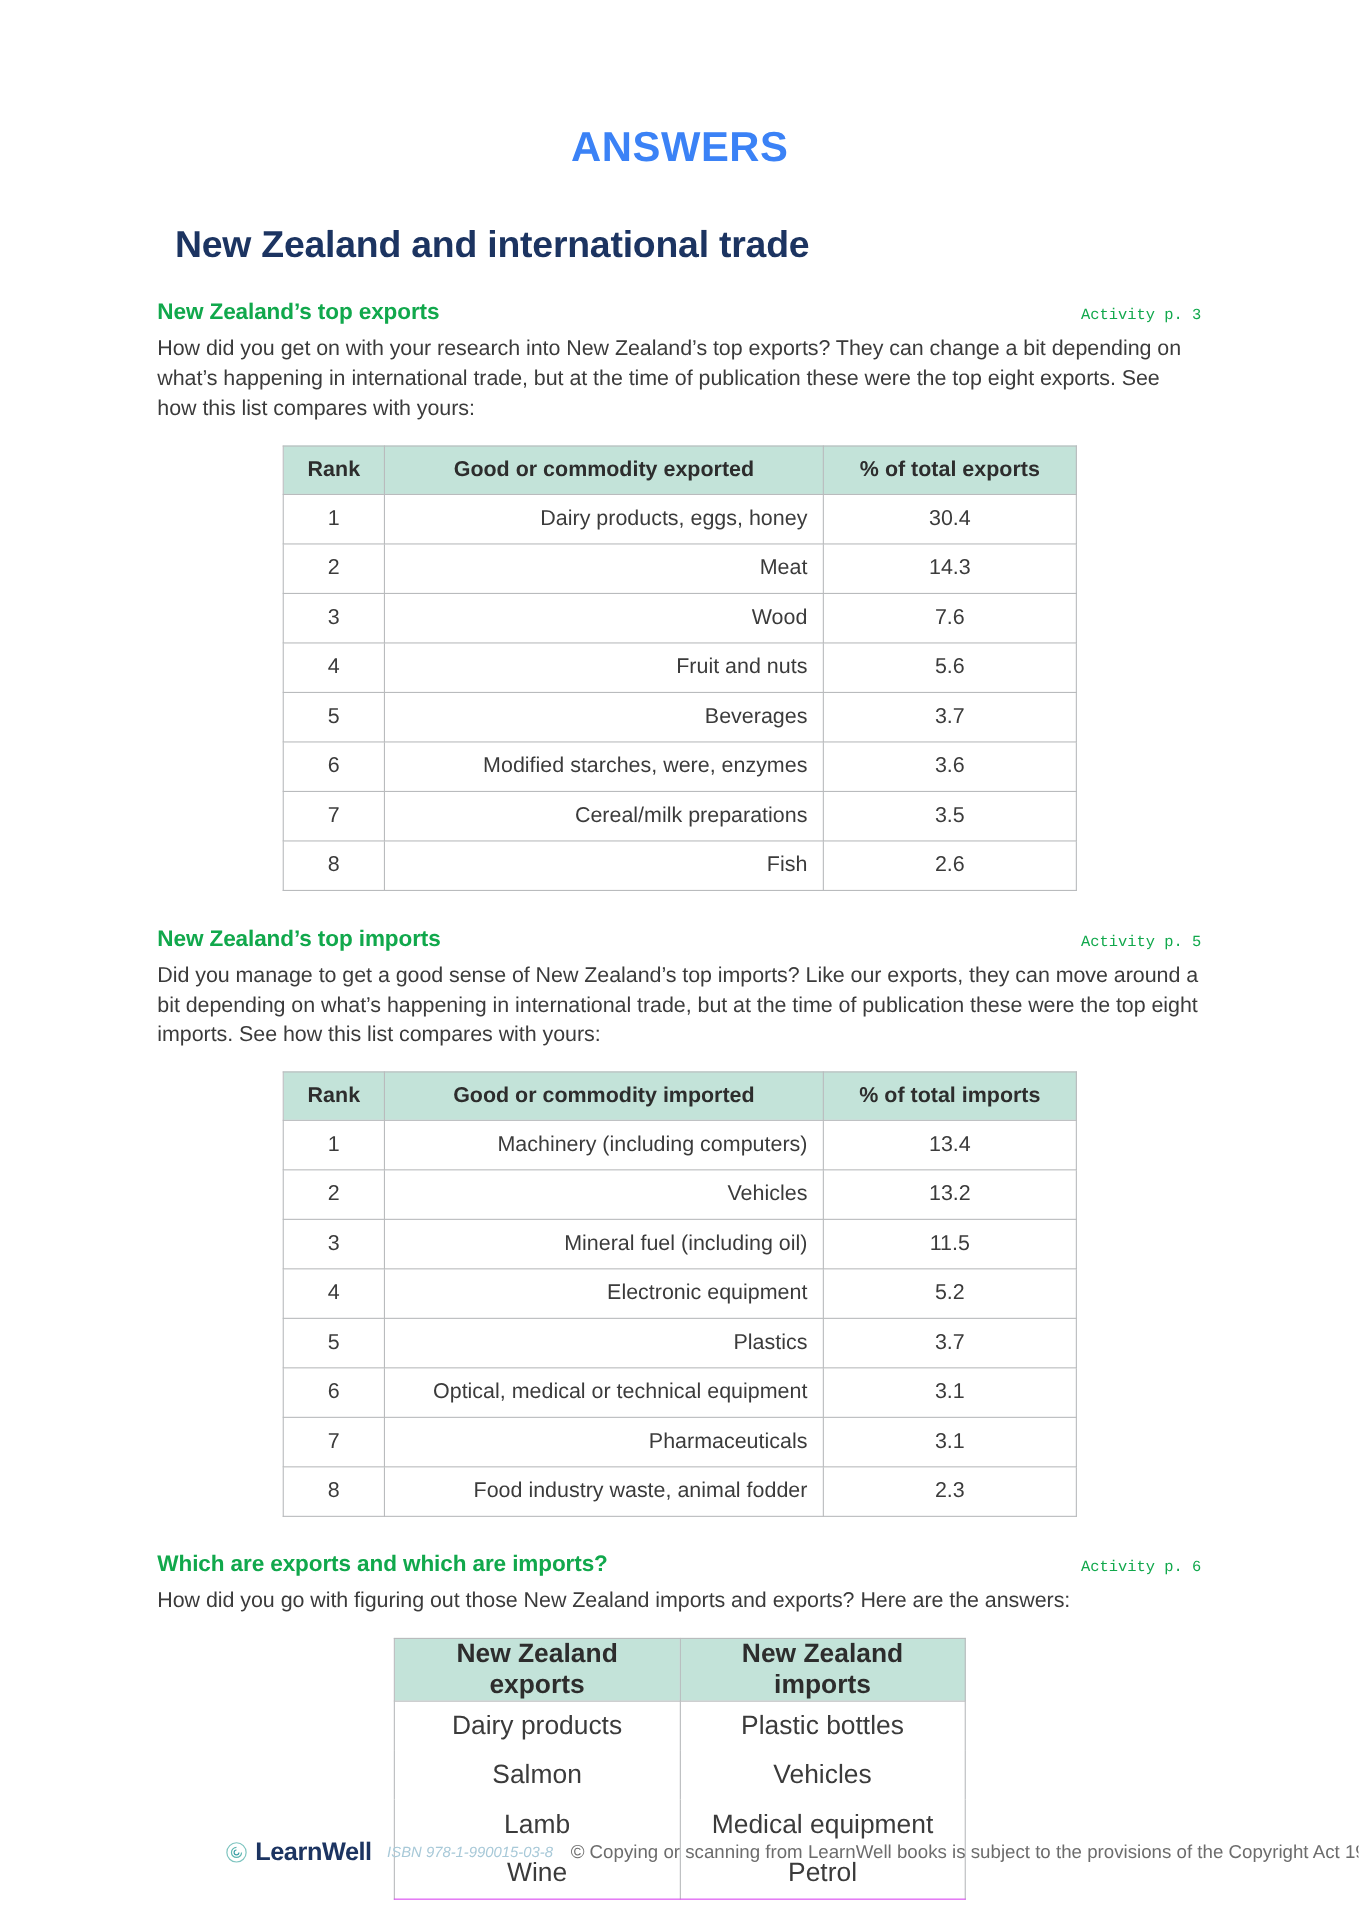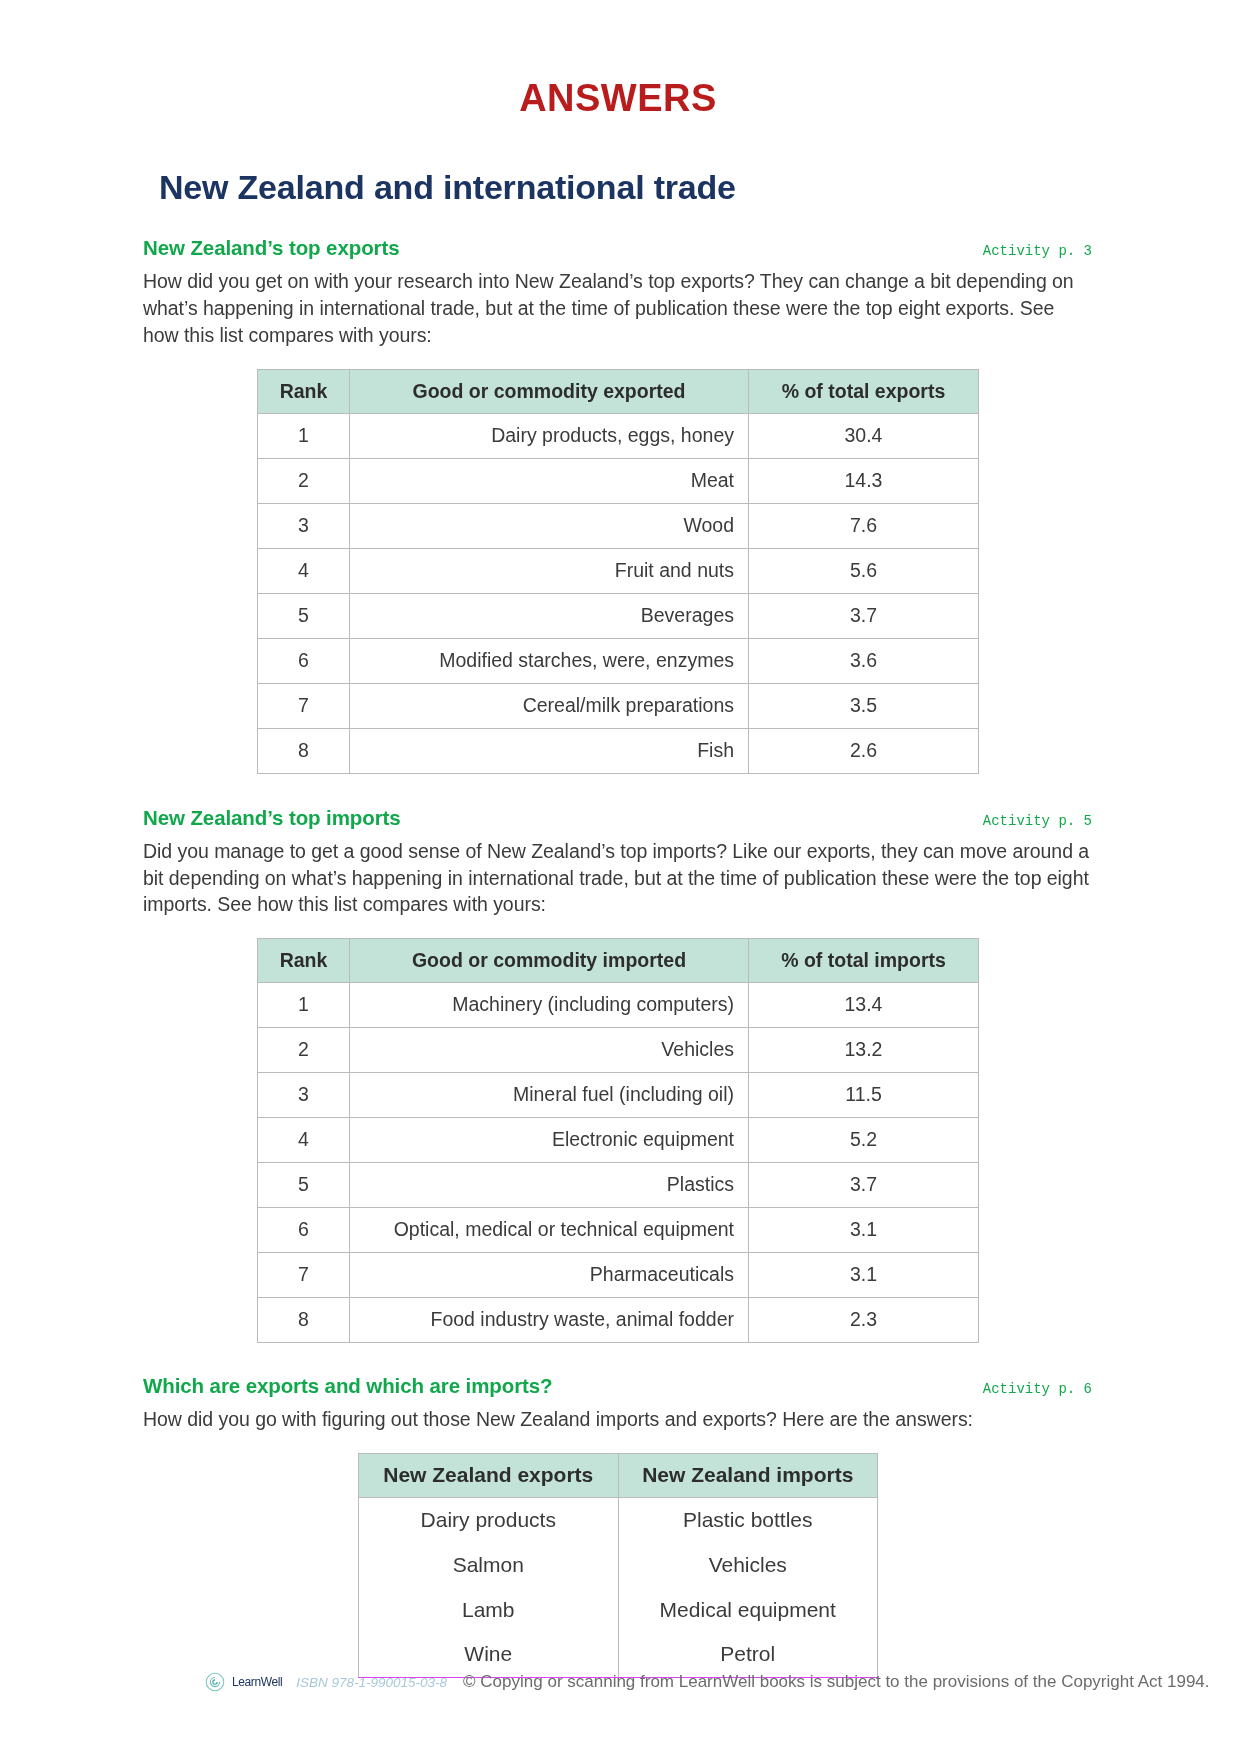--- a/index.html
+++ b/index.html
@@ -21,26 +21,26 @@
   }
   .content {
     position: absolute;
     left: 143px;
     top: 0;
     width: 950px;
   }
 
   .answers-title {
     text-align: center;
-    color: #b91c1c;
+    color: #3b82f6;
     font-size: 38px;
     font-weight: bold;
     letter-spacing: 0.5px;
     margin: 0;
-    padding-top: 79px;
+    padding-top: 115px;
     line-height: 1;
   }
 
   .doc-title {
     color: #1c3461;
     font-size: 34px;
     font-weight: bold;
     margin: 16px;
     padding-top: 36px;
     letter-spacing: -0.2px;
@@ -107,21 +107,21 @@
 
   table.pair-table {
     border-collapse: collapse;
     margin: 20px auto 0 auto;
     table-layout: fixed;
     width: 520px;
   }
   table.pair-table th,
   table.pair-table td {
     border: 1px solid #b9bbbd;
-    font-size: 21px;
+    font-size: 24px;
     height: 44px;
     padding: 0 12px;
     text-align: center;
     color: #3b3b3b;
     font-weight: normal;
   }
   table.pair-table thead th {
     background: #c3e3d9;
     font-weight: bold;
     color: #2d2d2d;
@@ -150,22 +150,22 @@
     align-items: center;
     gap: 7px;
   }
   .logo-mark {
     width: 20px;
     height: 20px;
     flex: 0 0 20px;
   }
   .logo-text {
     color: #1c3461;
-    font-size: 12px;
-    font-weight: normal;
+    font-size: 23px;
+    font-weight: bold;
     letter-spacing: -0.4px;
     line-height: 1;
   }
   .isbn {
     color: #a8c9d8;
     font-size: 13.5px;
     font-style: italic;
     margin-left: 14px;
     white-space: nowrap;
   }

